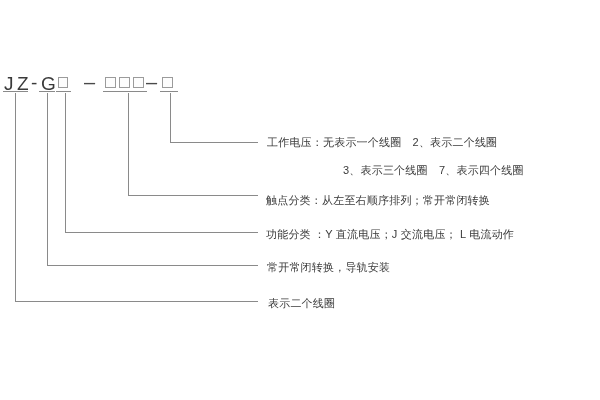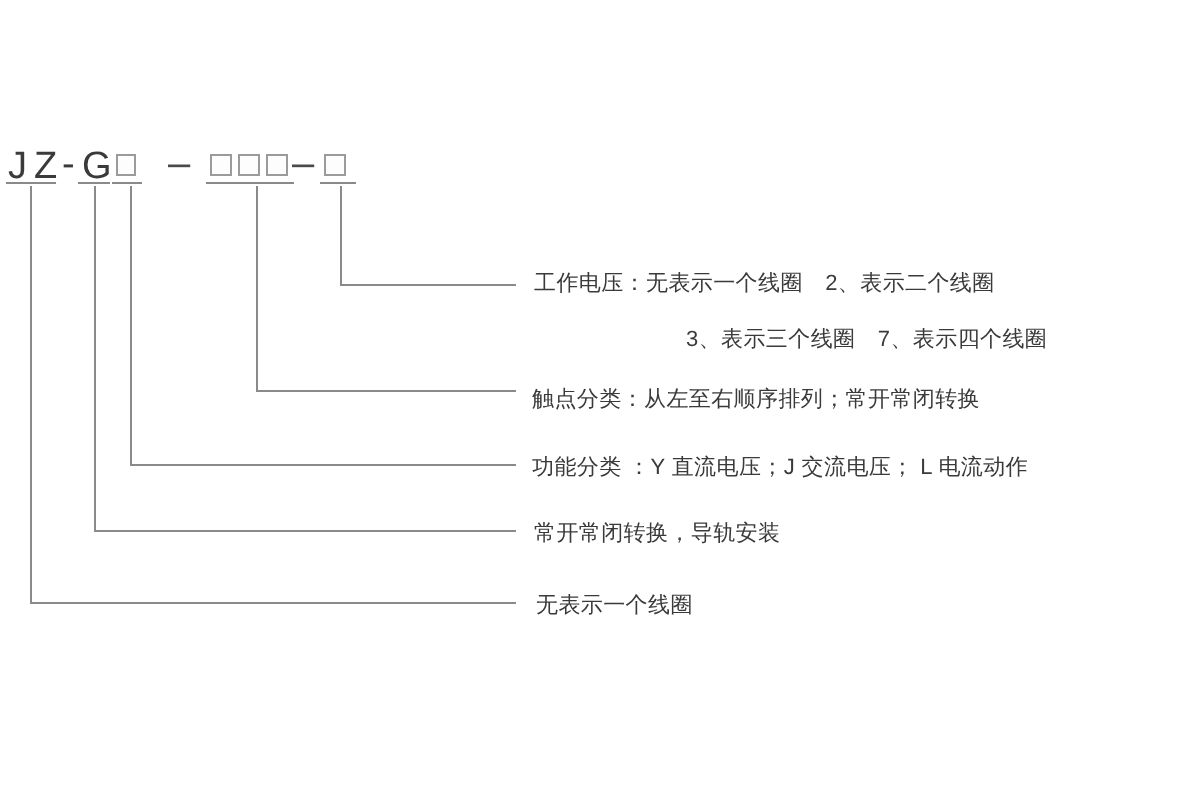--- a/index.html
+++ b/index.html
@@ -77,14 +77,14 @@
   <div class="hline" style="left:127.5px;top:194.8px;width:130px;"></div>
 
   <div class="vline" style="left:169.5px;top:93px;height:50px;"></div>
   <div class="hline" style="left:169.5px;top:141.8px;width:88px;"></div>
 
   <div class="label" style="left:267px;top:134px;">工作电压：无表示一个线圈　2、表示二个线圈</div>
   <div class="label" style="left:343px;top:162px;">3、表示三个线圈　7、表示四个线圈</div>
   <div class="label" style="left:266px;top:225.5px;">功能分类 ：Y 直流电压；J 交流电压； L 电流动作</div>
   <div class="label" style="left:266px;top:192px;">触点分类：从左至右顺序排列；常开常闭转换</div>
   <div class="label" style="left:267px;top:258.5px;">常开常闭转换，导轨安装</div>
-  <div class="label" style="left:268px;top:294.5px;">无表示一个线圈</div>
+  <div class="label" style="left:268px;top:294.5px;">表示二个线圈</div>
 </div>
 
 </body></html>

